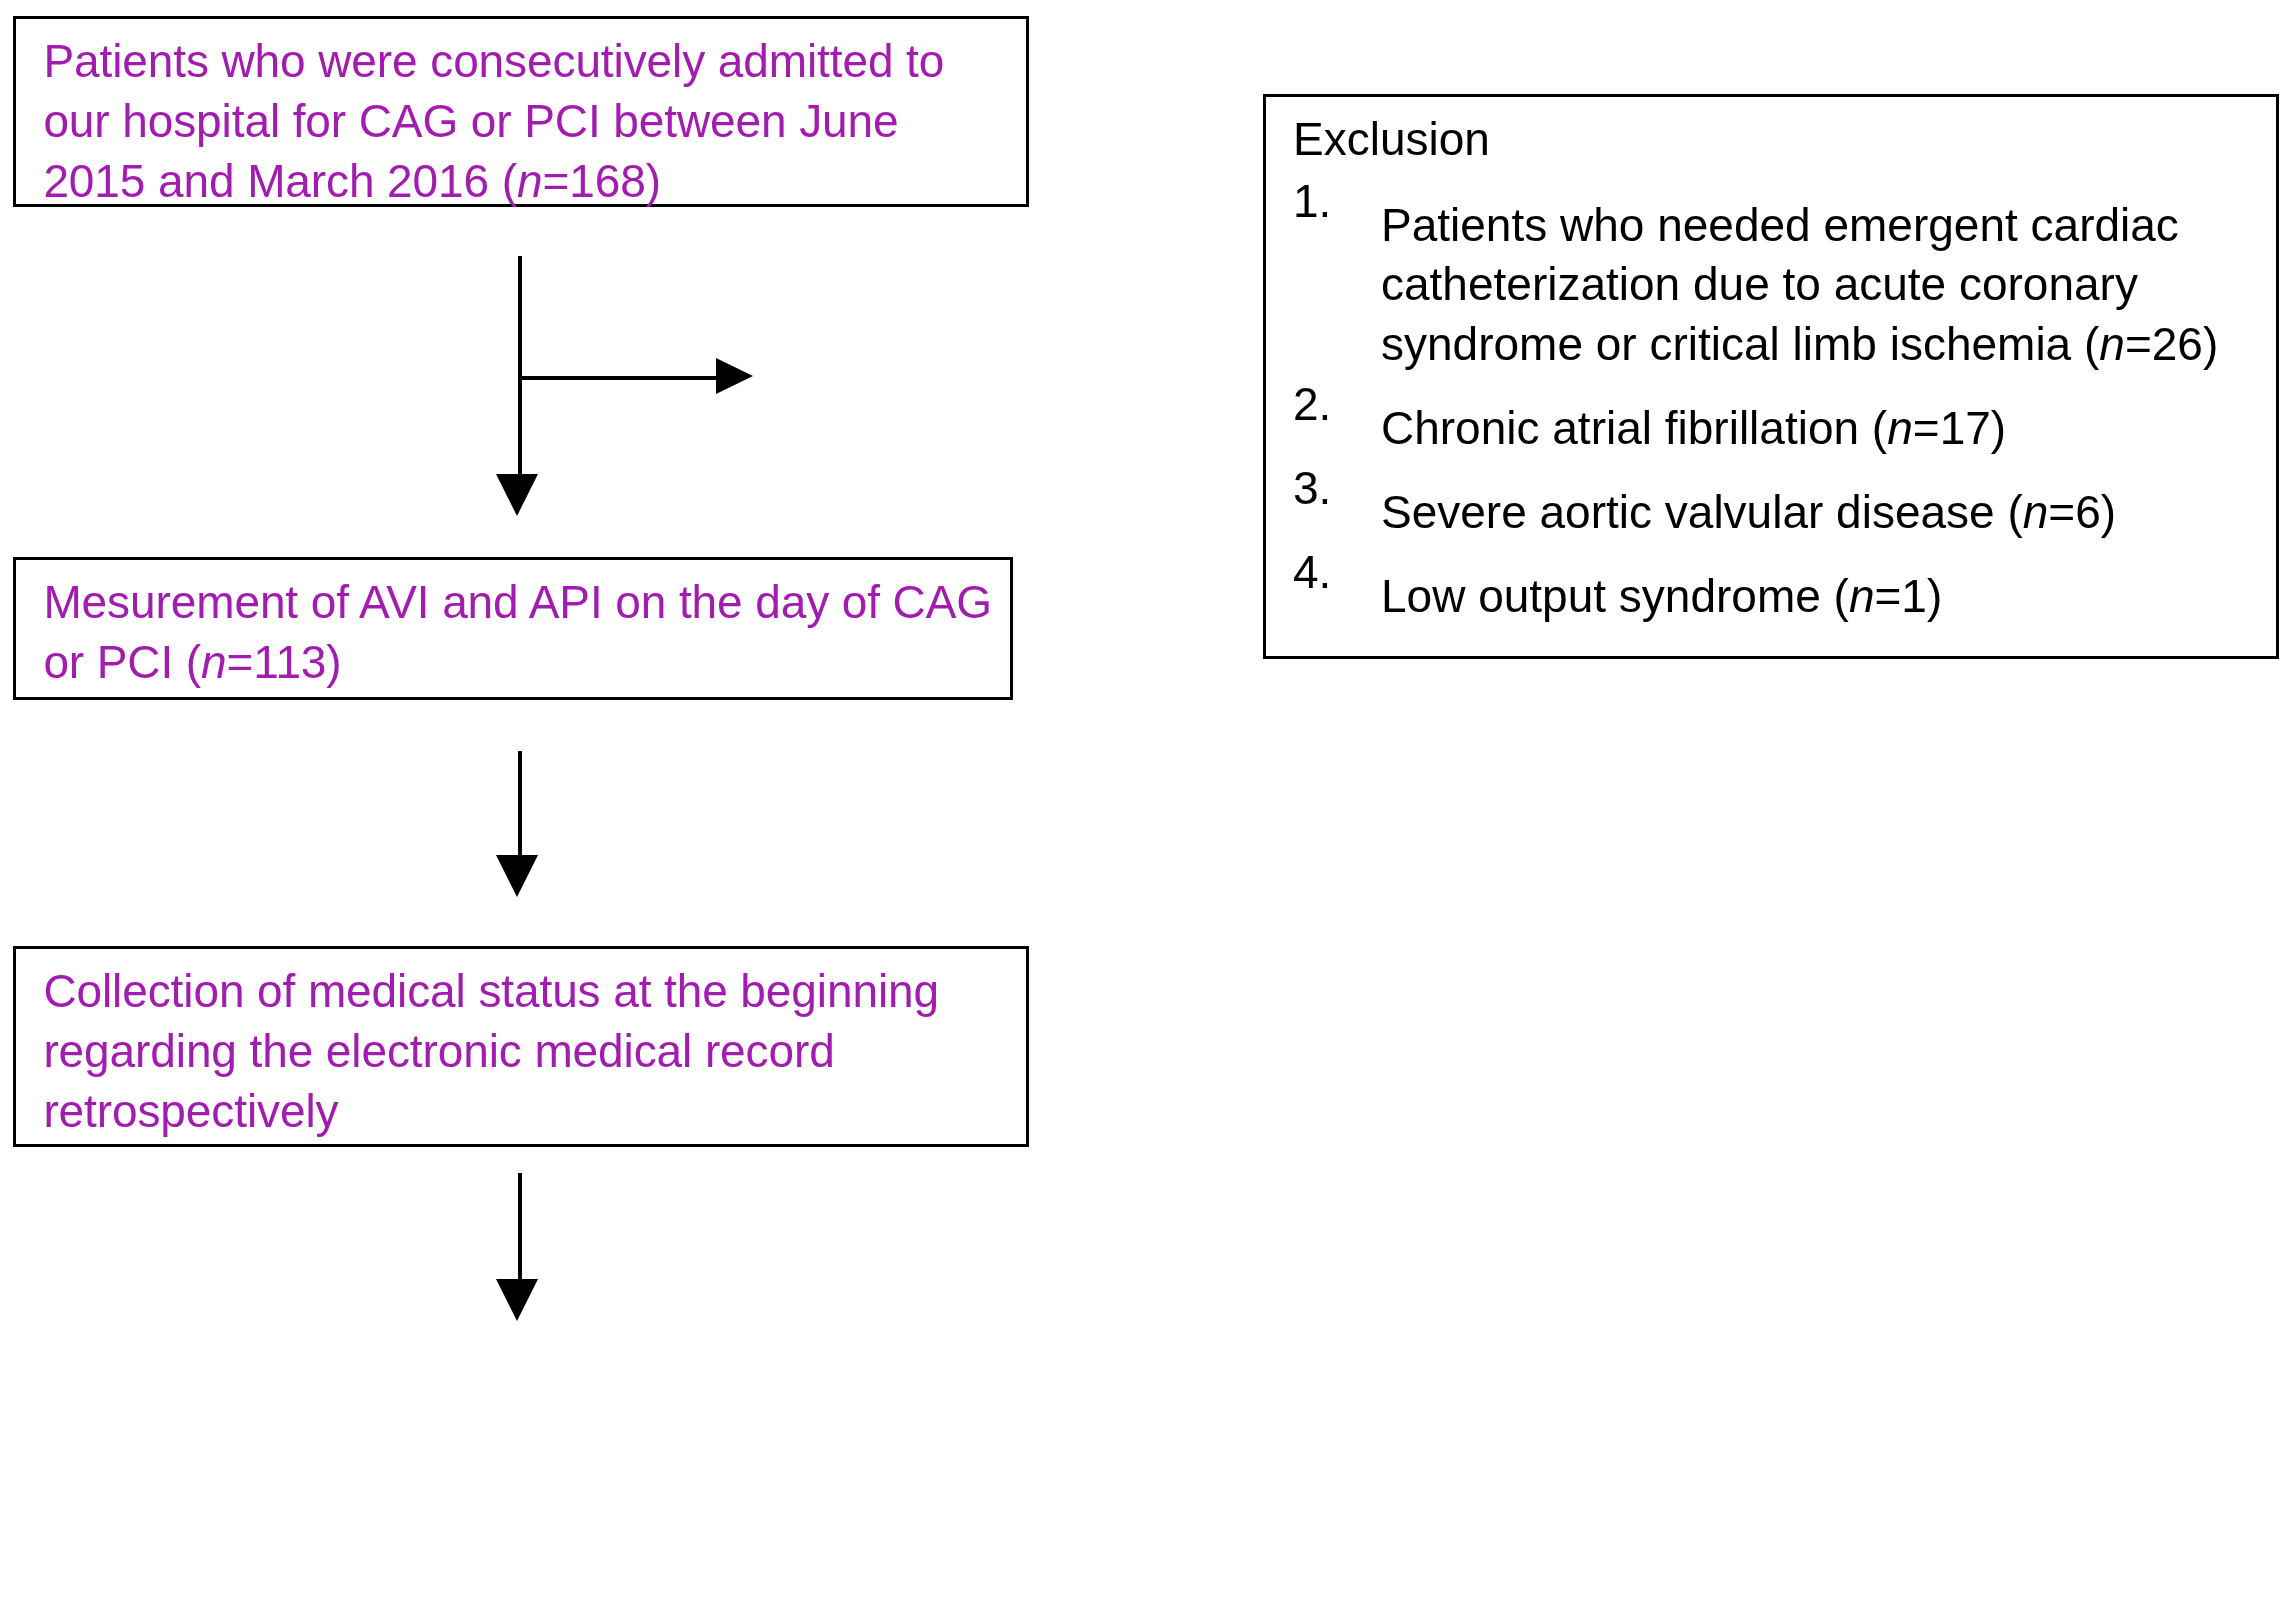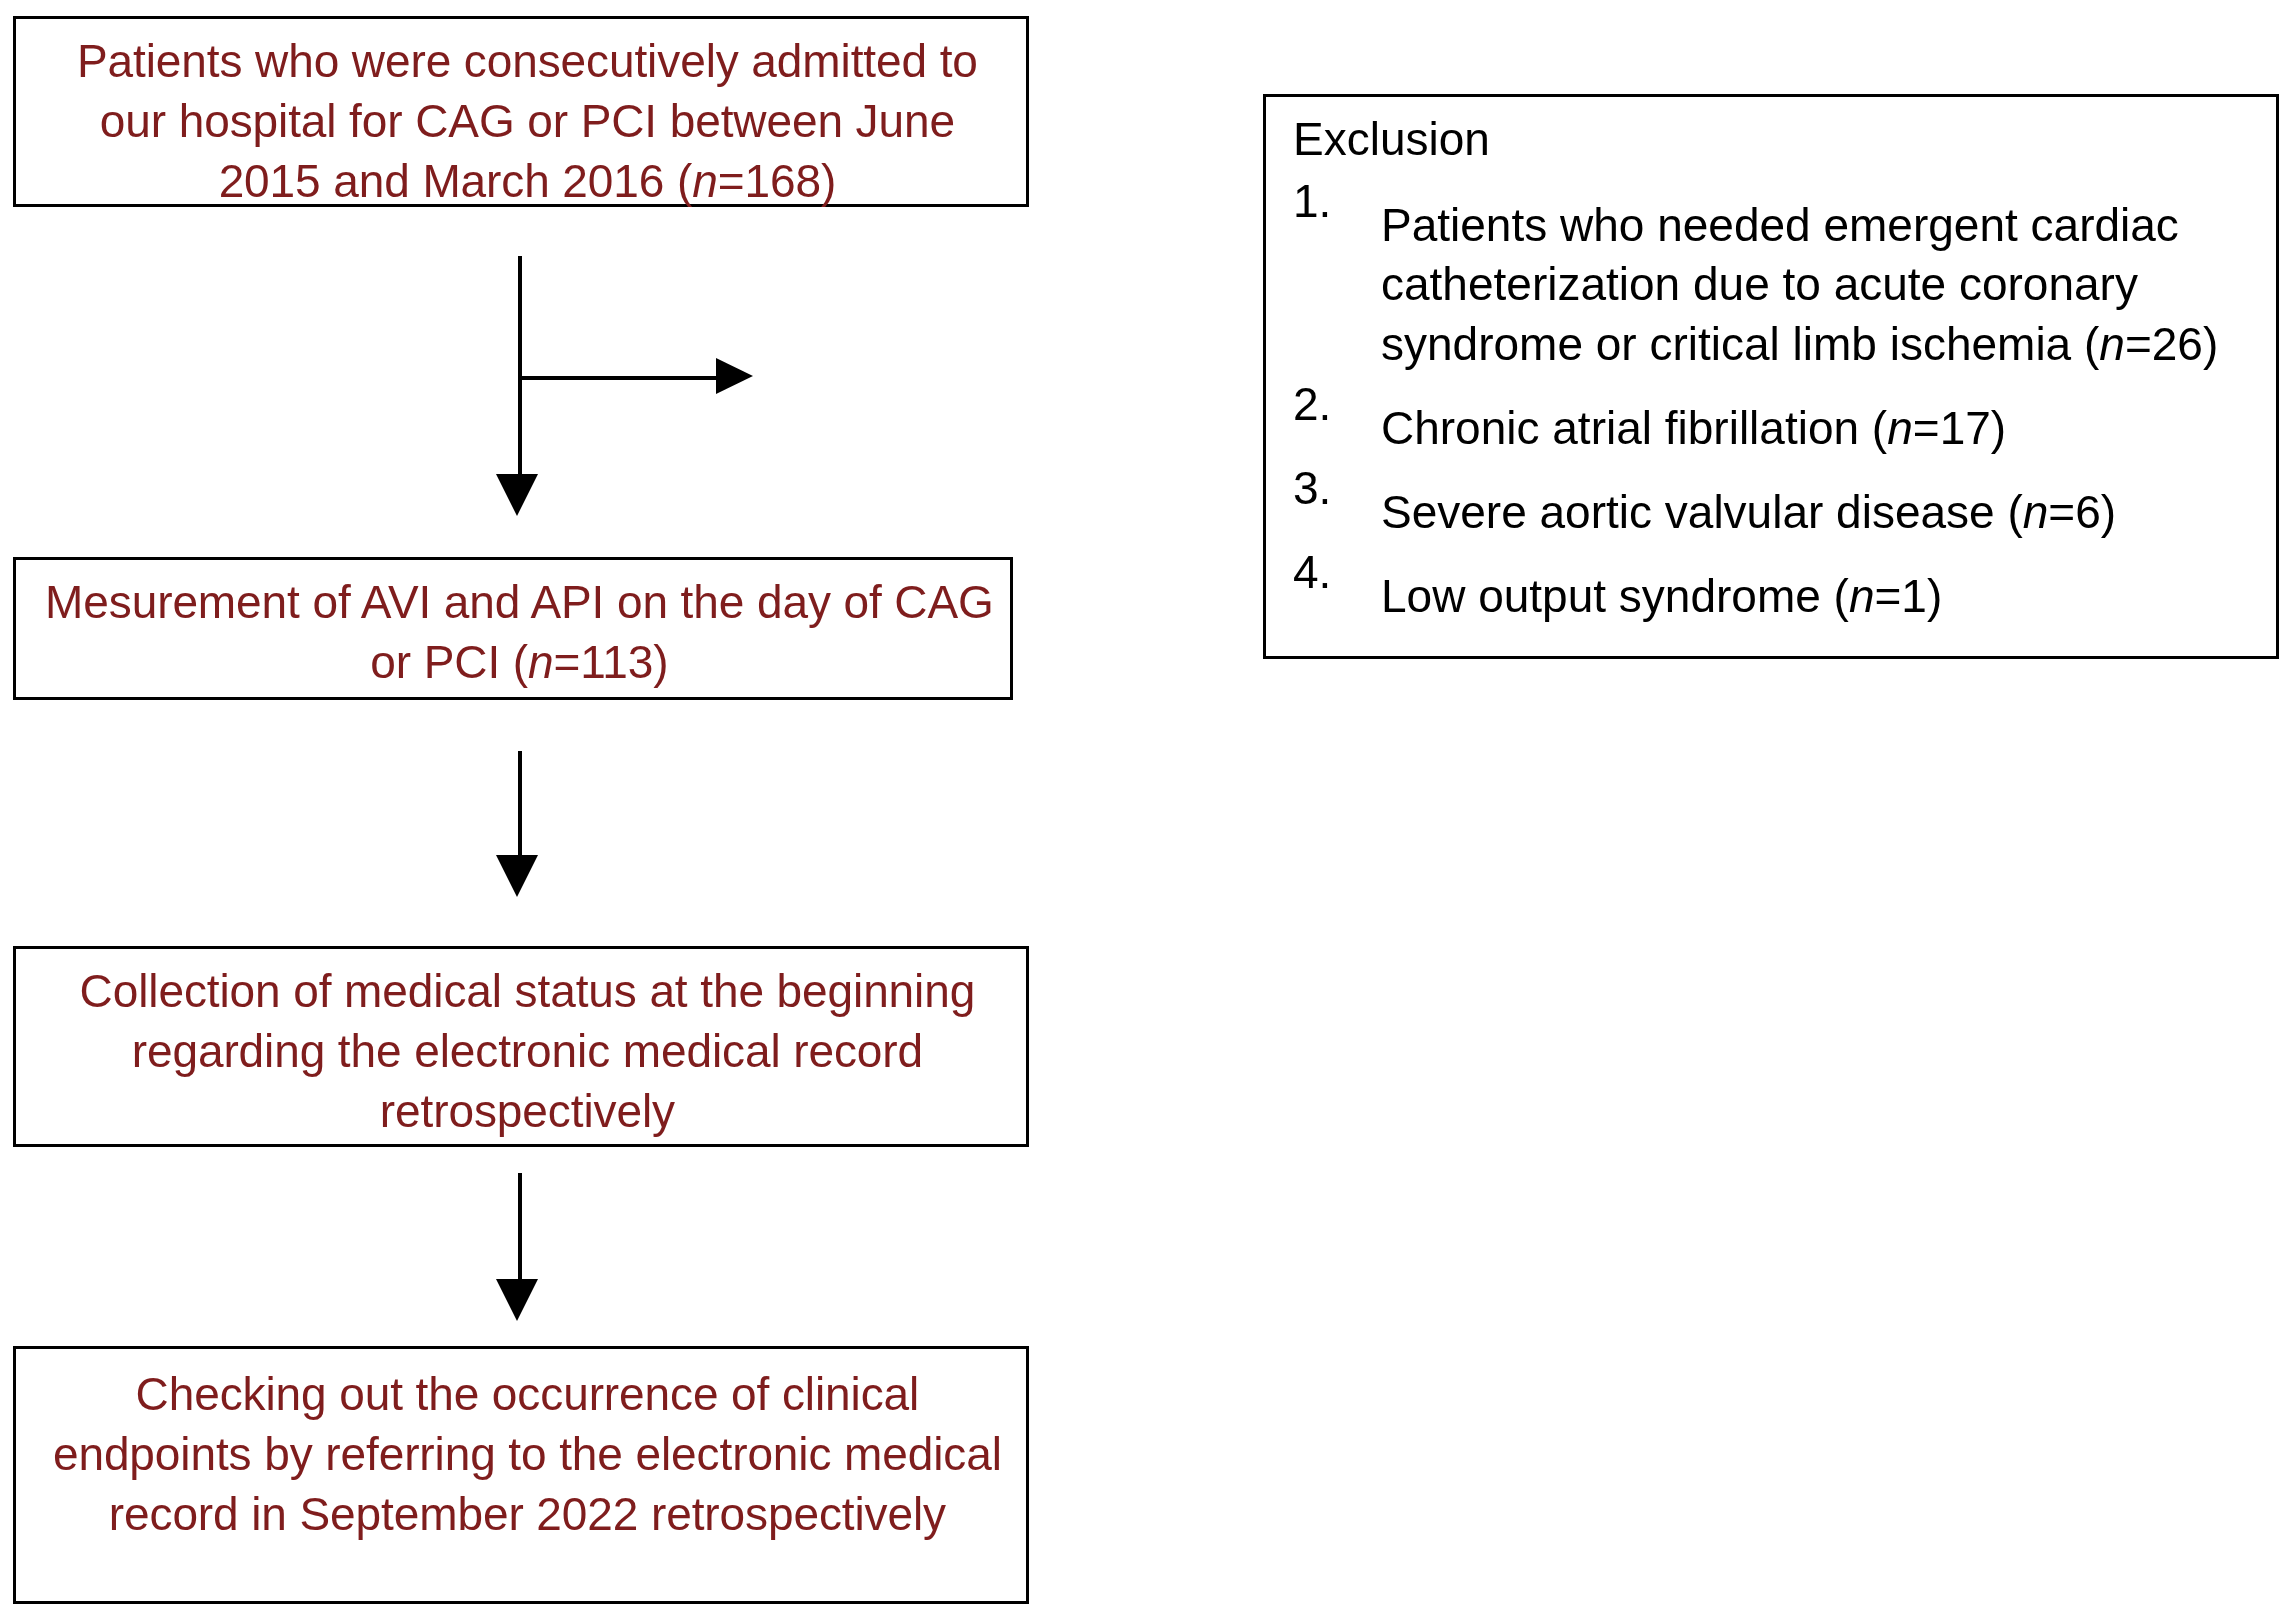--- a/index.html
+++ b/index.html
@@ -24,22 +24,21 @@
     background: #ffffff;
   }
   .node-text {
     position: absolute;
     left: 27px;
     right: 15px;
     font-size: 46px;
     line-height: 1.30;
     letter-spacing: -0.1px;
     white-space: pre-line;
-    color: #7f1d1d;
-    text-align: center;
+    color: #a21caf;
   }
   
   #box-cohort      { left: 13.4px;   top: 15.6px;   width: 1016px; height: 191px; }
   #box-measurement { left: 13.4px;   top: 557px;  width: 1000px; height: 143px; }
   #box-collection  { left: 13.4px;   top: 946px; width: 1016px; height: 201px; }
   #box-endpoints   { left: 13.4px;   top: 1346px; width: 1016px; height: 258px; }
   #box-exclusion   { left: 1263px; top: 94px;  width: 1016px; height: 565px; }
 
   #box-cohort .node-text      { top: 13.4px; }
   #box-measurement .node-text { top: 13.4px; }
@@ -134,23 +133,20 @@
   </div>
 
   <div class="node-box" id="box-measurement">
     <div class="node-text"><span>Mesurement of AVI and API on the day of CAG or PCI (</span><span class="ital">n</span><span>=113)</span></div>
   </div>
 
   <div class="node-box" id="box-collection">
     <div class="node-text">Collection of medical status at the beginning regarding the electronic medical record retrospectively</div>
   </div>
 
-  <div class="node-box" id="box-endpoints">
-    <div class="node-text">Checking out the occurrence of clinical endpoints by referring to the electronic medical record in September 2022 retrospectively</div>
-  </div>
 
   <div class="node-box" id="box-exclusion">
     <div class="excl-inner">
       <span class="excl-heading">Exclusion</span>
       <ul class="excl-list">
         <li class="excl-item">
           <span class="excl-marker">1.</span>
           <span class="excl-body"><span>Patients who needed emergent cardiac catheterization due to acute coronary syndrome or critical limb ischemia (</span><span class="ital">n</span><span>=26)</span></span>
         </li>
         <li class="excl-item">

